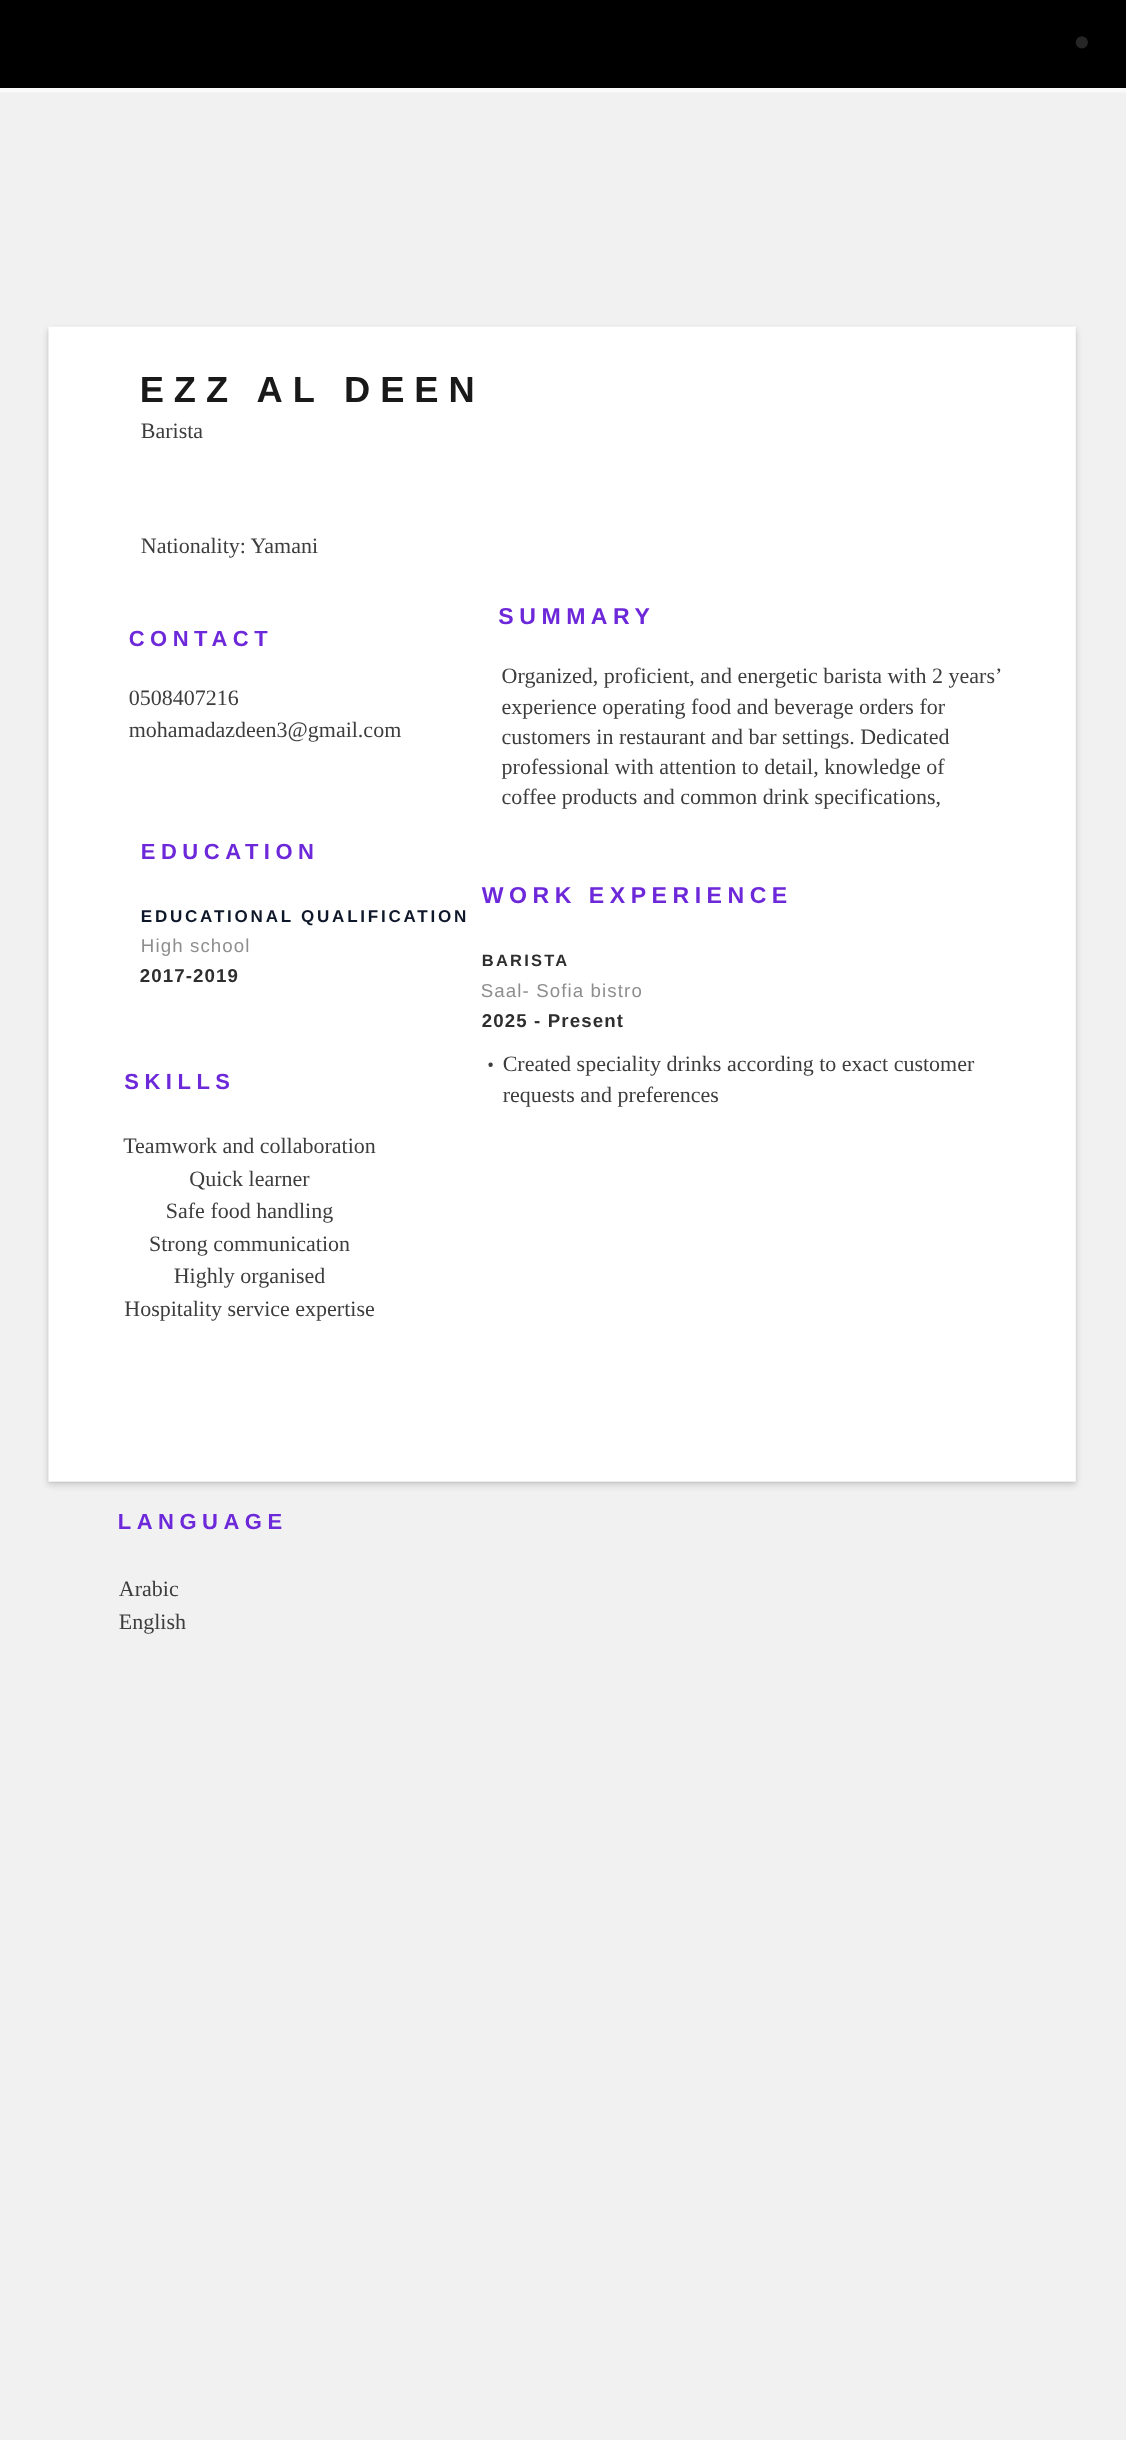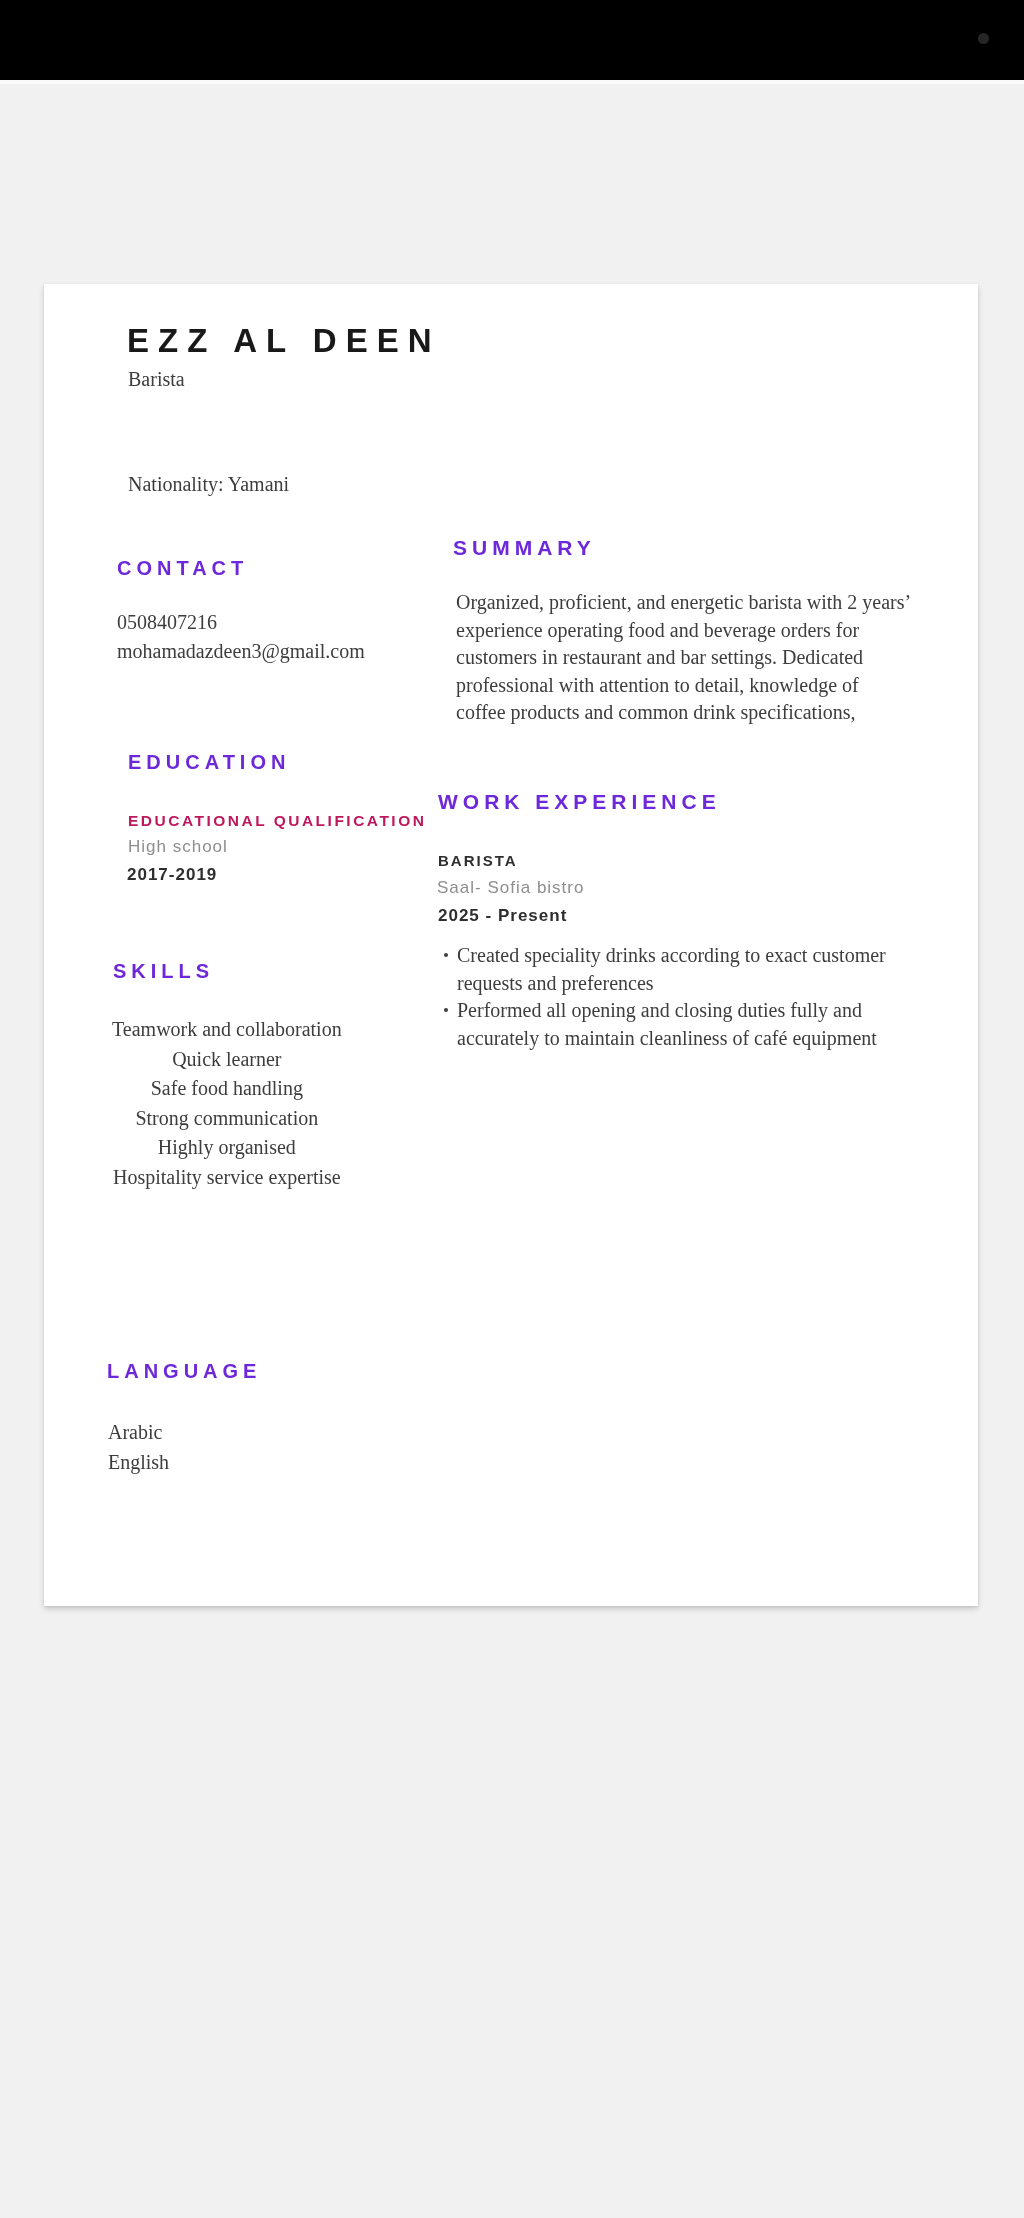--- a/index.html
+++ b/index.html
@@ -18,21 +18,21 @@
   .statusbar-strip{
     position:absolute;left:0;top:80px;width:1024px;height:4px;
     background:#fafafa;
   }
   .camera-dot{
     position:absolute;left:978px;top:33px;width:11px;height:11px;
     border-radius:50%;background:#262626;
   }
   
   .page{
-    position:absolute;left:44px;top:284px;width:934px;height:1322px;
+    position:absolute;left:44px;top:297px;width:934px;height:1050px;
     background:#ffffff;
     box-shadow:0 3px 6px rgba(0,0,0,0.16), 0 1px 2px rgba(0,0,0,0.08);
   }
   .abs{position:absolute;}
   
   .name{
     left:83px;top:38px;
     font-size:33px;font-weight:700;letter-spacing:9px;color:#191919;
     font-family:"Liberation Sans", sans-serif;
   }
@@ -59,21 +59,21 @@
   .contact-phone{left:73px;top:327px;}
   .contact-email{left:73px;top:356px;}
   .summary-heading{left:409px;top:252px;}
   .summary-text{
     left:412px;top:305px;width:456px;
     line-height:27.5px;
   }
   .education-heading{left:84px;top:467px;}
   .edu-qualification{
     left:84px;top:528px;
-    font-size:15.5px;font-weight:600;letter-spacing:2.5px;color:#be185d;
+    font-size:15.5px;font-weight:600;letter-spacing:2.5px;color:#0f172a;
   }
   .edu-school{
     left:84px;top:553px;
     font-size:17px;color:#8e8e8e;letter-spacing:1px;
   }
   .edu-years{
     left:83px;top:581px;
     font-size:17px;font-weight:700;color:#2e2e2e;letter-spacing:1px;
   }
   .skills-heading{left:69px;top:676px;}
@@ -150,24 +150,20 @@
 
   <div class="abs sec-heading right work-heading">WORK EXPERIENCE</div>
   <div class="abs work-jobtitle">BARISTA</div>
   <div class="abs work-company">Saal- Sofia bistro</div>
   <div class="abs work-period">2025 - Present</div>
   <ul class="abs serif-text bullets">
       <li>
       <span class="dot"></span>
       <span class="btext">Created speciality drinks according to exact customer requests and preferences</span>
     </li>
-      <li>
-      <span class="dot"></span>
-      <span class="btext">Performed all opening and closing duties fully and accurately to maintain cleanliness of café equipment</span>
-    </li>
     </ul>
 
   <div class="abs sec-heading language-heading">LANGUAGE</div>
   <div class="abs serif-text language-list">
       <div class="list-item">Arabic</div>
       <div class="list-item">English</div>
     </div>
 
 </div>
 

